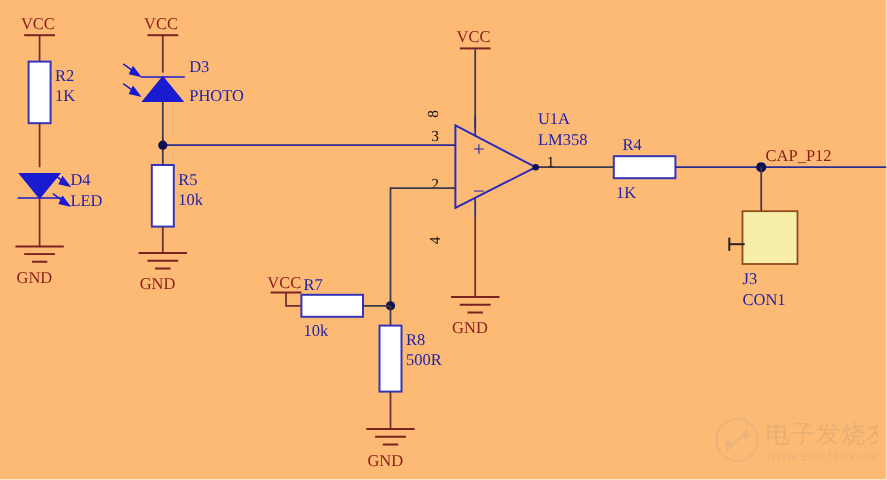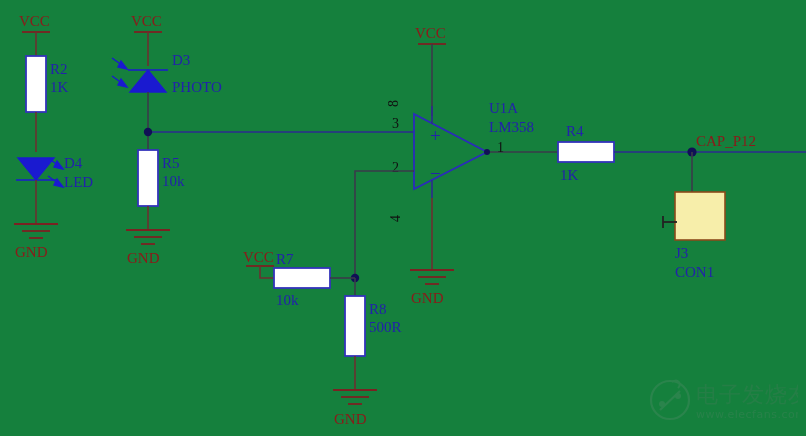--- a/index.html
+++ b/index.html
@@ -10,21 +10,21 @@
   body {
     width: 806px;
     height: 436px;
     font-family: "Liberation Serif", serif;
     overflow: hidden;
   }
   #schematic-root {
     position: relative;
     width: 806px;
     height: 436px;
-    background: #15803d;
+    background: #fdba74;
   }
   svg.sheet {
     position: absolute;
     top: 0;
     left: 0;
     width: 806px;
     height: 436px;
   }
   text {
     font-family: "Liberation Serif", serif;

